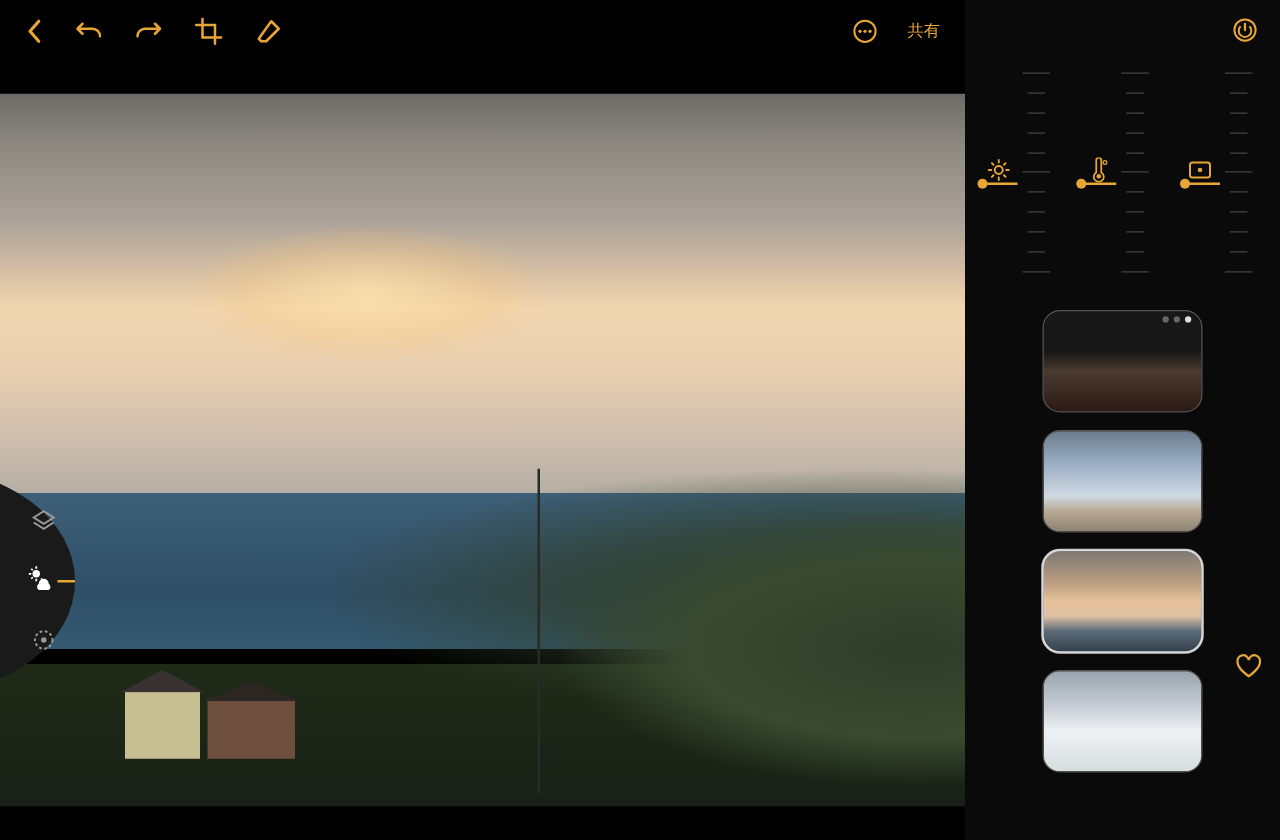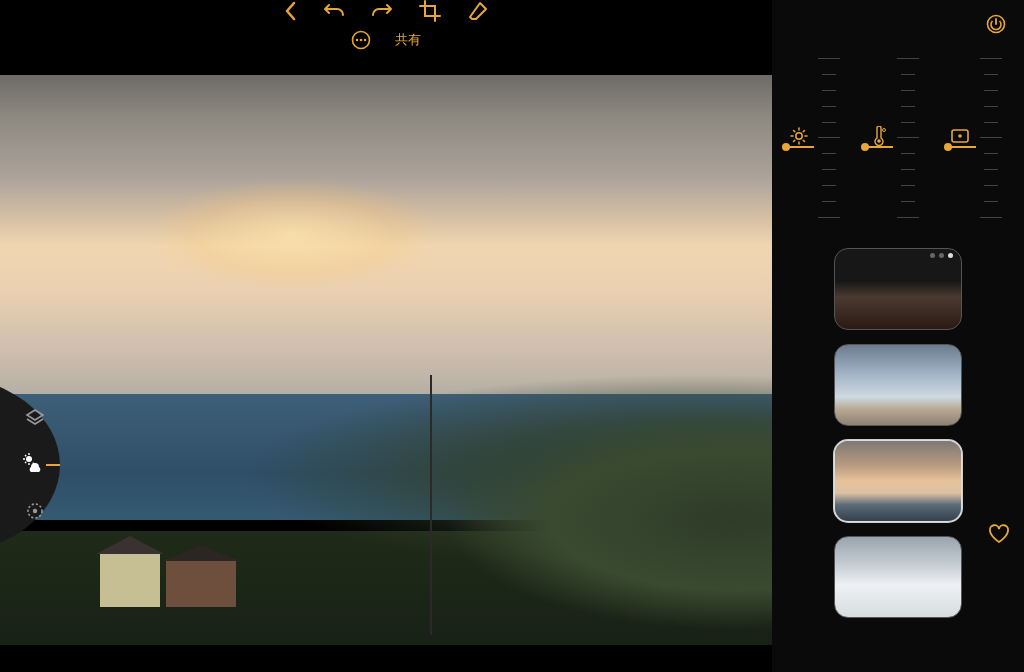--- a/index.html
+++ b/index.html
@@ -18,21 +18,20 @@
     position: relative;
     display: flex;
     flex-direction: column;
   }
   .top-toolbar {
     height: 50px;
     display: flex;
     align-items: center;
     padding: 0 20px;
     justify-content: space-between;
-    flex-direction: column;
   }
   .toolbar-left {
     display: flex;
     align-items: center;
     gap: 26px;
   }
   .toolbar-right {
     display: flex;
     align-items: center;
     gap: 24px;

